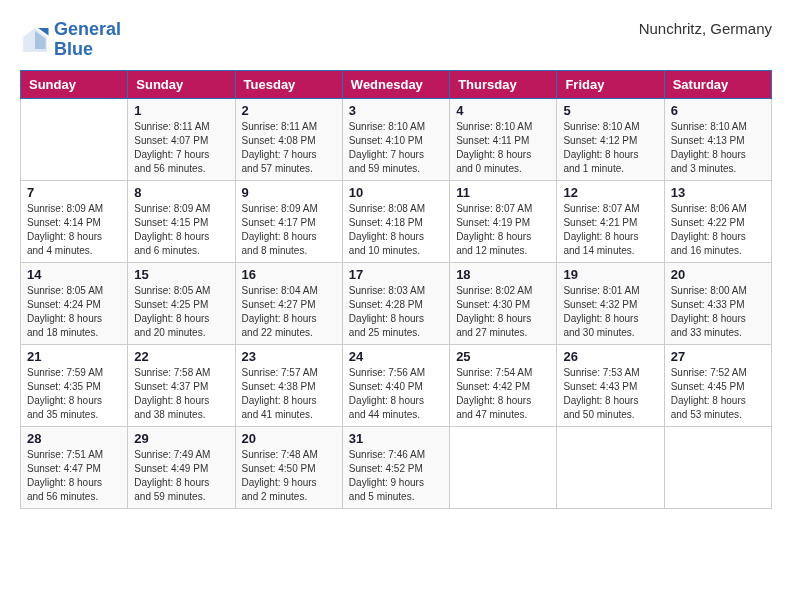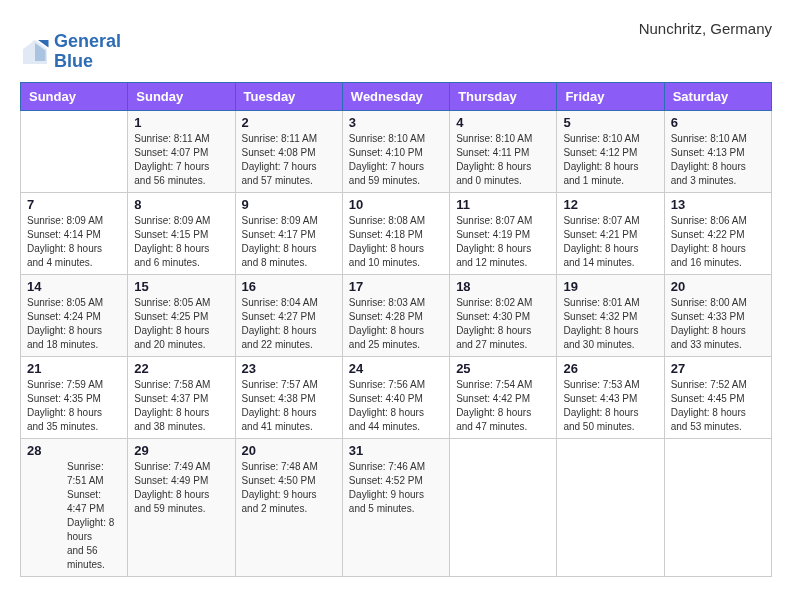--- a/index.html
+++ b/index.html
@@ -13,21 +13,20 @@
     .header {
       display: flex;
       justify-content: space-between;
       align-items: flex-start;
       margin-bottom: 10px;
     }
     .logo {
       display: flex;
       align-items: center;
       gap: 4px;
-      margin-top: 12px;
     }
     .logo-text {
       font-size: 18px;
       font-weight: bold;
       color: #1a1a2e;
       line-height: 1.1;
     }
     .logo-text span {
       color: #2e6cb5;
     }
@@ -47,21 +46,21 @@
     .location {
       font-size: 15px;
       color: #333;
     }
     table {
       width: 100%;
       border-collapse: collapse;
       font-size: 11px;
     }
     thead th {
-      background-color: #8b5cf6;
+      background-color: #be185d;
       color: #fff;
       padding: 6px 8px;
       text-align: left;
       font-size: 13px;
       font-weight: bold;
       border: 1px solid #2e6cb5;
     }
     tbody tr {
       border: 1px solid #ccc;
     }
@@ -322,21 +321,21 @@
           <span class="day-num">27</span>
           <div class="day-info" style="white-space: pre-line;">Sunrise: 7:52 AM
 Sunset: 4:45 PM
 Daylight: 8 hours
 and 53 minutes.</div>
         </td>
       </tr>
       <tr>
         <td>
           <span class="day-num">28</span>
-          <div class="day-info" style="white-space: pre-line; margin-left: 40px;">Sunrise: 7:51 AM
+          <div class="day-info" style="white-space: pre-line;">Sunrise: 7:51 AM
 Sunset: 4:47 PM
 Daylight: 8 hours
 and 56 minutes.</div>
         </td>
         <td>
           <span class="day-num">29</span>
           <div class="day-info" style="white-space: pre-line;">Sunrise: 7:49 AM
 Sunset: 4:49 PM
 Daylight: 8 hours
 and 59 minutes.</div>

